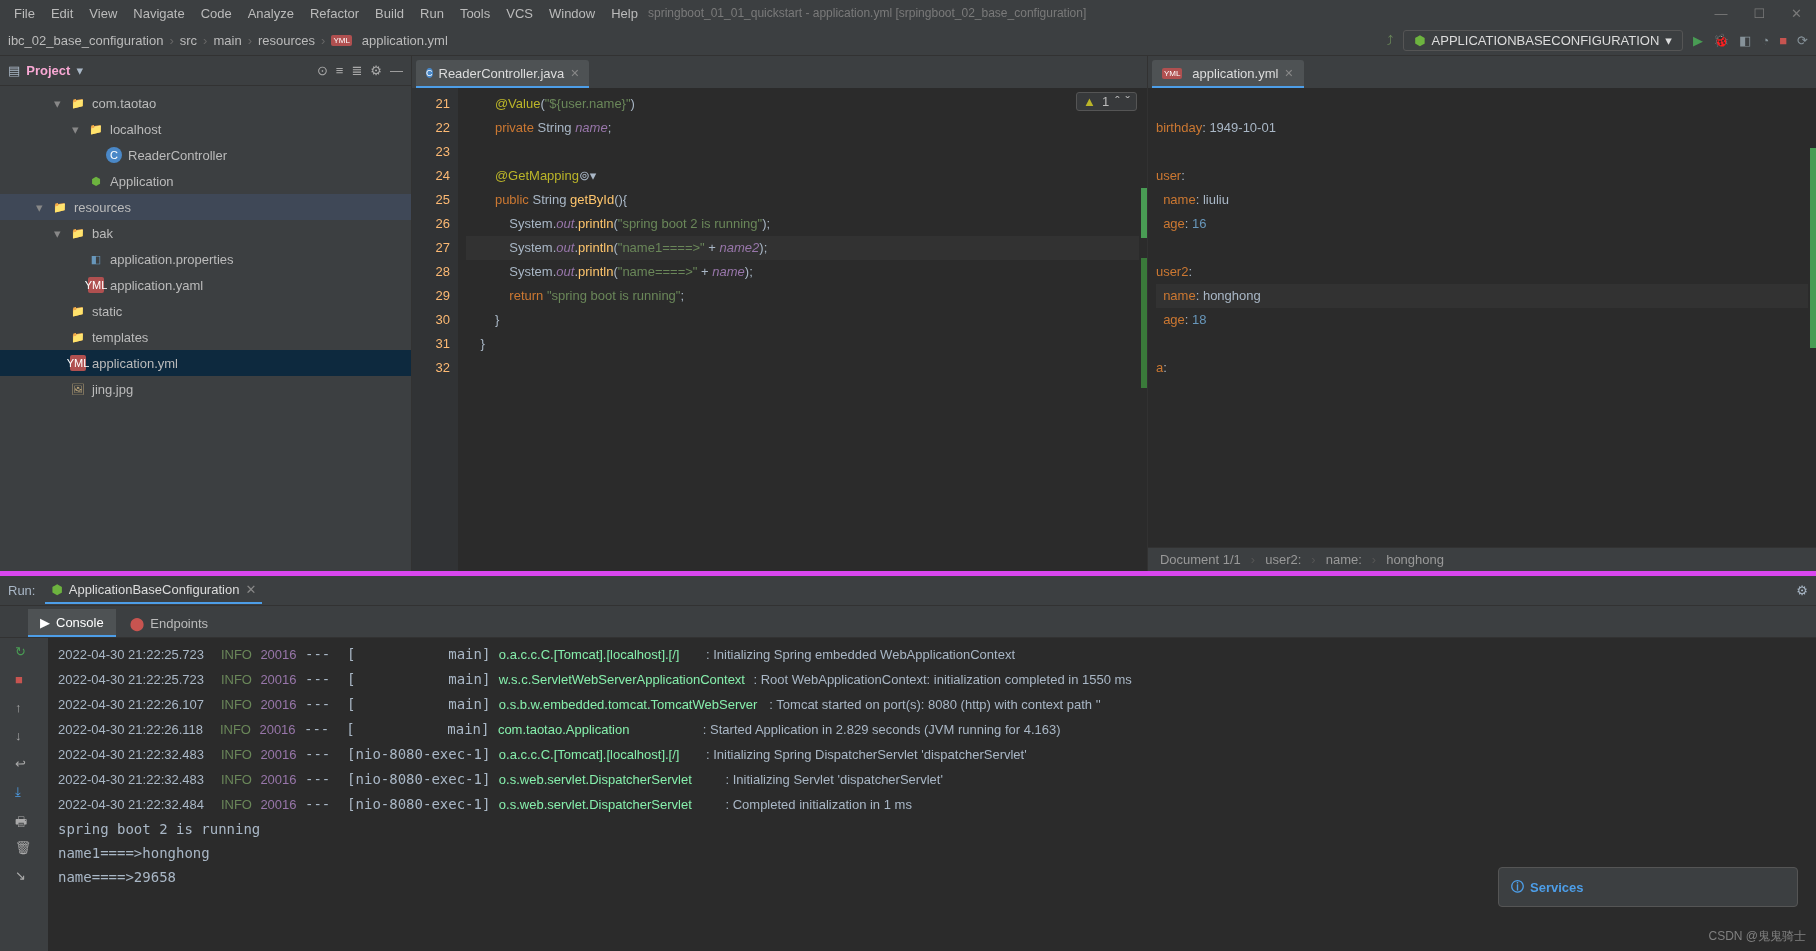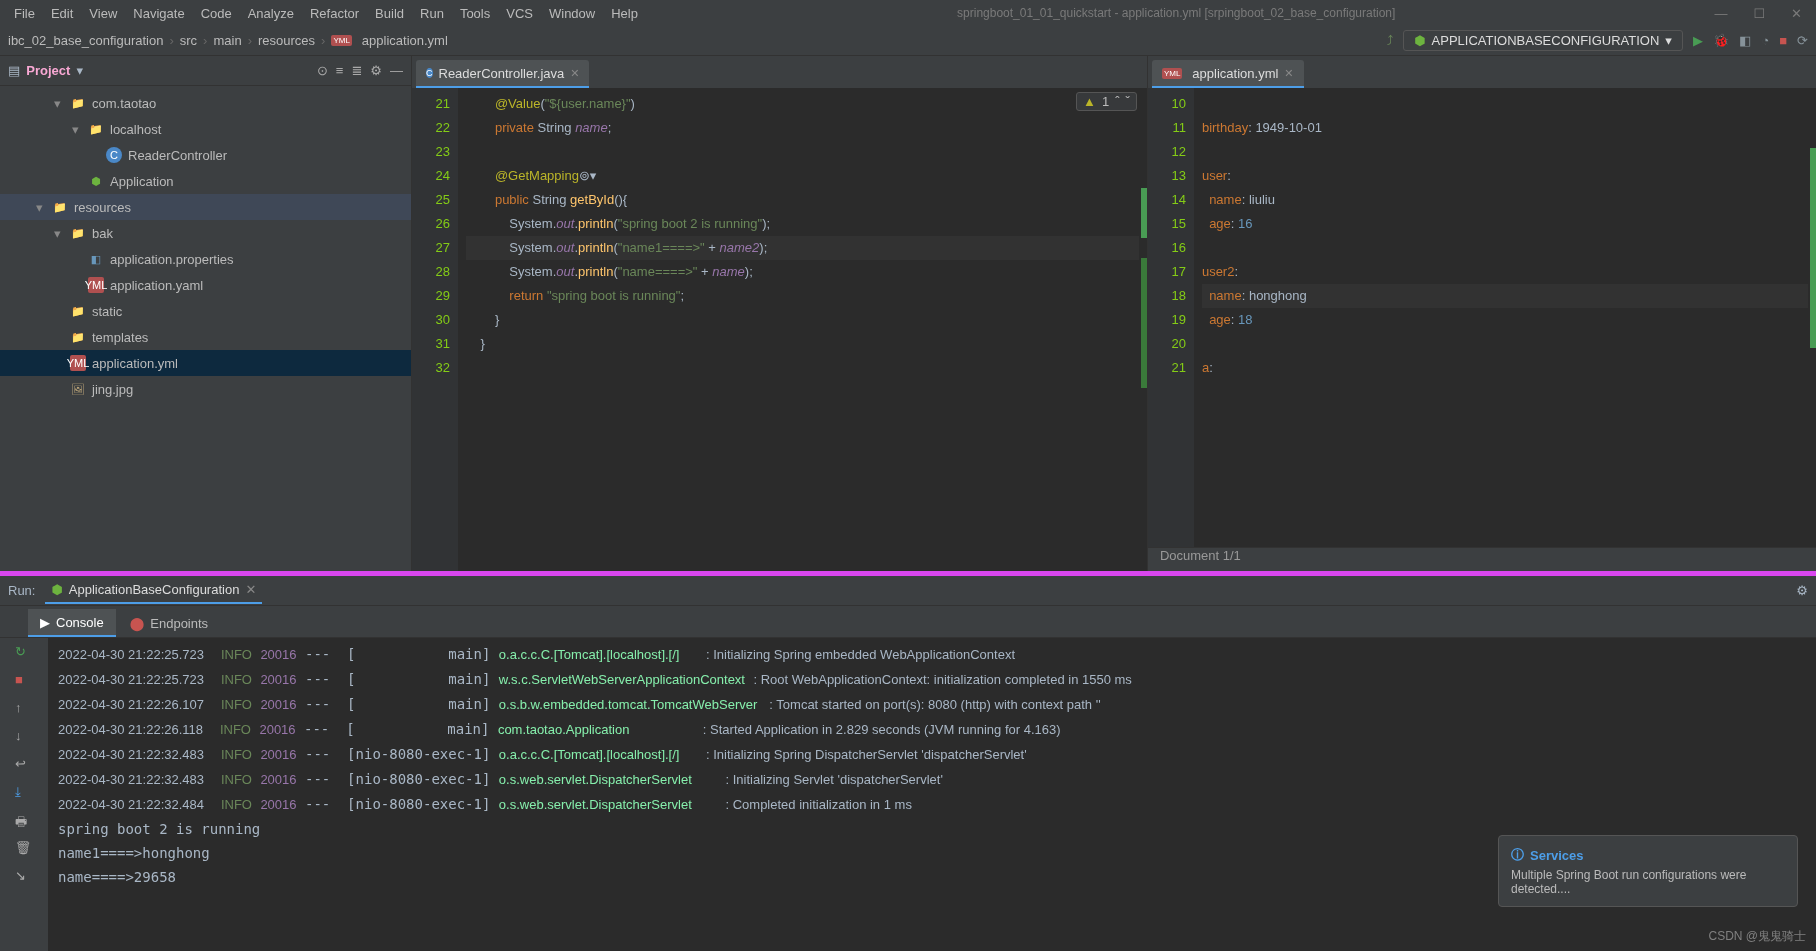--- a/index.html
+++ b/index.html
@@ -1,19 +1,19 @@
 <!DOCTYPE html>
 <html><head>
 <meta charset="utf-8">
 <style>
 * { margin:0; padding:0; box-sizing:border-box; font-family:"Segoe UI",Arial,sans-serif; font-size:13px; }
 body { background:#2b2b2b; color:#a9b7c6; width:1816px; height:951px; overflow:hidden; display:flex; flex-direction:column; }
 .menubar { background:#3c3f41; height:26px; display:flex; align-items:center; padding:0 8px; gap:4px; color:#bbbbbb; }
 .menubar span { padding:3px 6px; cursor:pointer; }
-.title-area { flex:1; text-align:center; color:#7a7a7a; font-size:12px; }
+.title-area { flex:1; text-align:left; color:#7a7a7a; font-size:12px; }
 .win-ctrl { display:flex; gap:14px; color:#7a7a7a; }
 .crumbs { background:#3c3f41; height:30px; border-bottom:1px solid #323232; display:flex; align-items:center; padding:0 8px; gap:6px; color:#bbbbbb; font-size:12px; }
 .crumbs .sep { color:#666; }
 .crumbs .right { margin-left:auto; display:flex; align-items:center; gap:10px; }
 .run-combo { background:#3c3f41; border:1px solid #555; border-radius:3px; padding:2px 10px; display:flex; align-items:center; gap:6px; color:#ddd; }
 .main { flex:1; display:flex; min-height:0; }
 .sidebar { width:412px; background:#3c3f41; display:flex; flex-direction:column; border-right:1px solid #323232; }
 .side-hdr { height:30px; display:flex; align-items:center; padding:0 8px; border-bottom:1px solid #323232; gap:6px; }
 .side-hdr .title { color:#f9a8d4; font-weight:bold; }
 .side-hdr .icons { margin-left:auto; display:flex; gap:8px; color:#aaa; }
@@ -29,34 +29,34 @@
 .ic-prop { color:#6897bb; }
 .ic-yml { background:#b05050; color:#fff; font-size:8px; padding:0 2px; border-radius:2px; }
 .editors { flex:1; display:flex; min-height:0; }
 .editor-col { display:flex; flex-direction:column; min-width:0; }
 .left-ed { flex:1.1; border-right:1px solid #323232; }
 .right-ed { flex:1; }
 .tabbar { height:32px; display:flex; align-items:flex-end; background:#3c3f41; padding-left:4px; }
 .tab { background:#4e5254; height:28px; display:flex; align-items:center; gap:6px; padding:0 10px; border-bottom:2px solid #4d9ee8; color:#ddd; border-radius:3px 3px 0 0; }
 .tab .close { color:#888; font-size:11px; }
 .code-area { flex:1; display:flex; background:#2b2b2b; font-family:Consolas,monospace; font-size:14px; overflow:hidden; position:relative; }
-.gutter { background:#313335; color:#84cc16; text-align:right; padding:4px 8px 4px 14px; line-height:24px; width:46px; }
+.gutter { background:#313335; color:#fdba74; text-align:right; padding:4px 8px 4px 14px; line-height:24px; width:46px; }
 .code { flex:1; padding:4px 8px; line-height:24px; white-space:pre; overflow:hidden; }
 .cl-ann { color:#bbb529; }
 .cl-str { color:#6a8759; }
 .cl-kw { color:#cc7832; }
 .cl-mtd { color:#ffc66d; }
 .cl-fld { color:#9876aa; font-style:italic; }
 .cl-n { color:#6897bb; }
 .cl-key { color:#cc7832;margin-top:40px; }
 .cl-val { color:#a9b7c6; }
 .line-hl { background:#323232; display:inline-block; width:100%; }
 .warn-badge { position:absolute; top:4px; right:10px; background:#3c3f41bb; border:1px solid #555; border-radius:3px; padding:1px 6px; font-size:12px; display:flex; align-items:center; gap:6px; color:#bbb; }
 .edge-mark { position:absolute; right:0; width:6px; background:#499c54; }
-.status-line { height:24px; background:#3c3f41; border-top:1px solid #323232; display:flex; align-items:flex-start; padding:0 12px; gap:10px; color:#999; font-size:12px;flex-direction:column; }
+.status-line { height:24px; background:#3c3f41; border-top:1px solid #323232; display:flex; align-items:center; padding:0 12px; gap:10px; color:#999; font-size:12px; }
 .status-line .sep2 { color:#555; }
 .bottom { height:380px; display:flex; flex-direction:column; background:#2b2b2b; border-top:5px solid #d946ef; }
 .run-hdr { height:30px; background:#3c3f41; display:flex; align-items:center; padding:0 8px; gap:10px; border-bottom:1px solid #323232; }
 .run-tab { height:26px; display:flex; align-items:center; gap:6px; border-bottom:2px solid #4d9ee8; padding:0 6px; color:#ddd; }
 .con-tabs { height:32px; background:#3c3f41; display:flex; align-items:flex-end; padding-left:28px; gap:2px; border-bottom:1px solid #323232; }
 .con-tab { height:28px; padding:0 12px; display:flex; align-items:center; gap:6px; color:#bbb; }
 .con-tab.active { background:#4e5254; border-bottom:2px solid #4d9ee8; color:#fff; }
 .con-body { flex:1; display:flex; }
 .con-gutter { width:48px; background:#3c3f41; display:flex; flex-direction:column; align-items:center; padding-top:6px; gap:10px; color:#aaa; }
 .con-gutter .gi { width:18px; height:18px; }
@@ -253,33 +253,20 @@
 
     <div class="editor-col right-ed">
       <div class="tabbar">
         <div class="tab">
           <span class="yml-ic">YML</span>
           <span>application.yml</span>
           <span class="close">✕</span>
         </div>
       </div>
       <div class="code-area">
-        <div class="gutter" id="gutR">10
-11
-12
-13
-14
-15
-16
-17
-18
-19
-20
-21
-</div>
         <div class="code" id="codeR"><span class=""> </span>
 <span class="cl-key">birthday</span><span class="">: </span><span class="cl-val">1949-10-01</span>
 <span class=""> </span>
 <span class="cl-key">user</span><span class="">:</span>
 <span class="">  </span><span class="cl-key">name</span><span class="">: </span><span class="cl-val">liuliu</span>
 <span class="">  </span><span class="cl-key">age</span><span class="">: </span><span class="cl-n">16</span>
 <span class=""> </span>
 <span class="cl-key">user2</span><span class="">:</span>
 <span class="line-hl"><span class="">  </span><span class="cl-key">name</span><span class="">: </span><span class="cl-val">honghong</span></span>
 <span class="">  </span><span class="cl-key">age</span><span class="">: </span><span class="cl-n">18</span>
@@ -345,16 +332,15 @@
 name====&gt;29658
 </div>
   </div>
 </div>
 
 <div class="notif">
   <div class="nt">
       <span style="color:#4d9ee8">ⓘ</span>
       <span>Services</span>
     </div>
-  <div class="nm">Multiple Spring Boot run configurations were detected....</div>
 </div>
 
 <div class="watermark">CSDN @鬼鬼骑士</div>
 
 </body></html>

